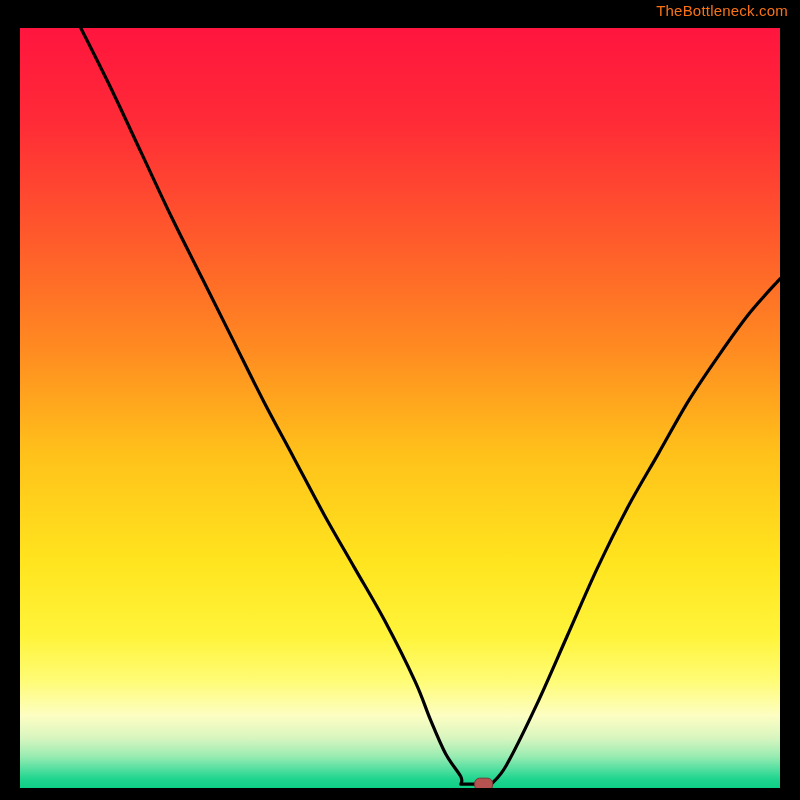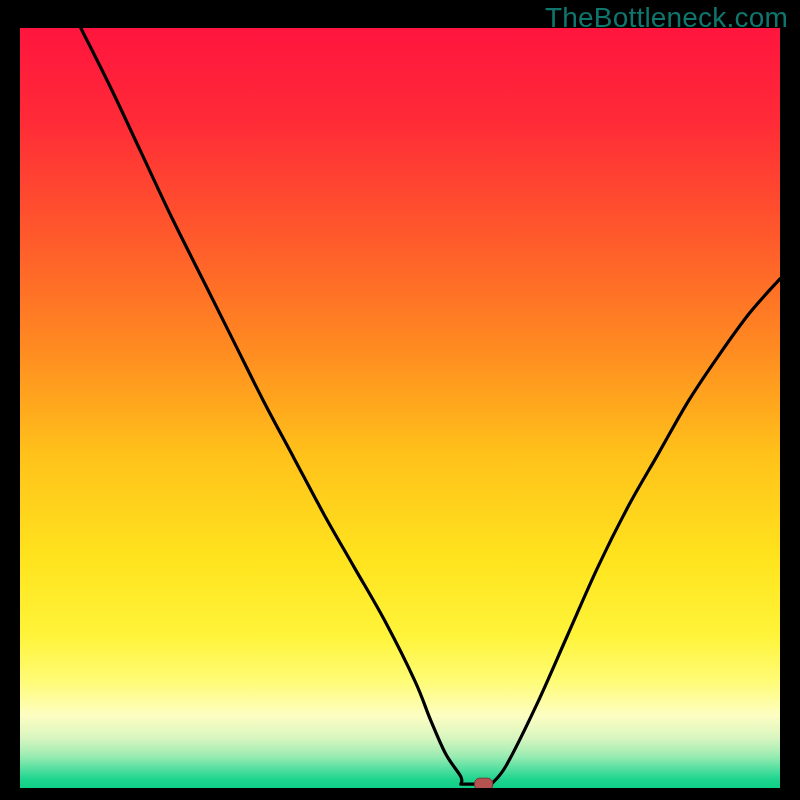--- a/index.html
+++ b/index.html
@@ -15,22 +15,22 @@
     left: 0;
     top: 0;
     width: 800px;
     height: 800px;
     background: #000;
   }
   .watermark {
     position: absolute;
     top: 2px;
     right: 12px;
-    color: #0f766e;
-    font-size: 28px;
+    color: #f97316;
+    font-size: 15px;
     font-weight: 500;
     letter-spacing: 0.2px;
     user-select: none;
   }
   .plot-area {
     position: absolute;
     left: 20px;
     top: 28px;
     width: 760px;
     height: 760px;

